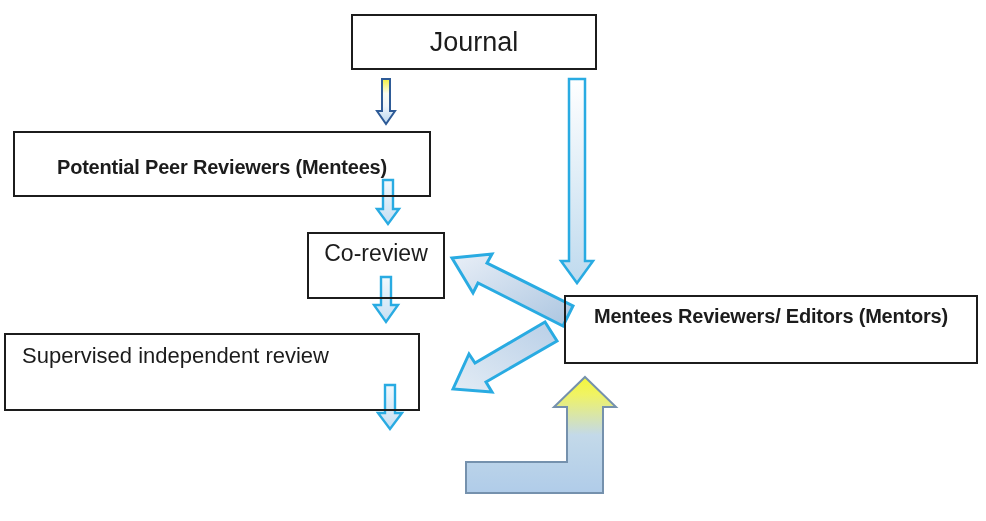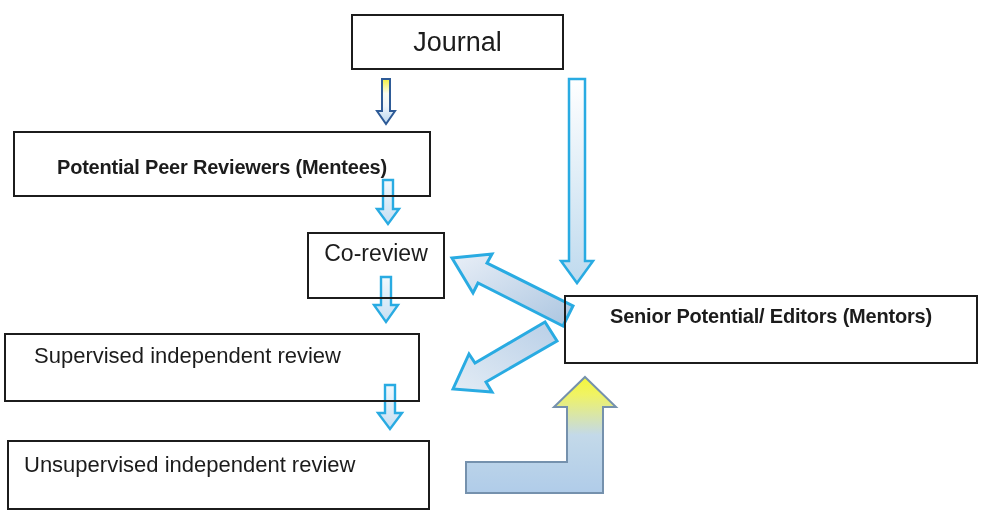--- a/index.html
+++ b/index.html
@@ -14,29 +14,29 @@
   .arrow-layer{position:absolute;left:0;top:0;z-index:1;}
   .box{
     position:absolute;
     z-index:2;
     background:transparent;           
     border:2px solid #1c1c1c;
     box-sizing:border-box;
     white-space:nowrap;
   }
   .box span{display:block;}
-  .box-journal{left:351px;top:14px;width:213px;height:56px;
+  .box-journal{left:351px;top:14px;width:246px;height:56px;
     display:flex;align-items:center;justify-content:center;
     font-size:27px;}
   .box-mentees{left:13px;top:131px;width:418px;height:66px;
     text-align:center;padding-top:23px;font-size:20px;font-weight:700;letter-spacing:-0.2px;}
   .box-coreview{left:283px;top:232px;width:138px;height:67px;
     text-align:center;padding-top:6px;font-size:23px;margin-left:24px;}
-  .box-supervised{left:4px;top:333px;width:416px;height:69px;
-    text-align:left;padding:8px 0 0 28px;font-size:22px;}
+  .box-supervised{left:4px;top:333px;width:416px;height:78px;
+    text-align:left;padding:8px 0 0 16px;font-size:22px;}
   .box-unsupervised{left:7px;top:440px;width:423px;height:70px;
     text-align:left;padding:10px 0 0 15px;font-size:22px;}
   .box-mentors{left:564px;top:295px;width:414px;height:69px;
     text-align:center;padding-top:8px;font-size:20px;font-weight:700;letter-spacing:-0.2px;}
 </style>
 </head>
 <body>
 
 <div class="canvas">
 
@@ -98,21 +98,18 @@
   </div>
 
   <div class="box box-coreview">
     <span>Co-review</span>
   </div>
 
   <div class="box box-supervised">
     <span>Supervised independent review</span>
   </div>
 
-  <div class="box box-unsupervised">
-    <span>Unsupervised independent review</span>
-  </div>
 
   <div class="box box-mentors">
-    <span>Senior Potential/ Editors (Mentors)</span>
+    <span>Mentees Reviewers/ Editors (Mentors)</span>
   </div>
 
 </div>
 
 </body></html>

